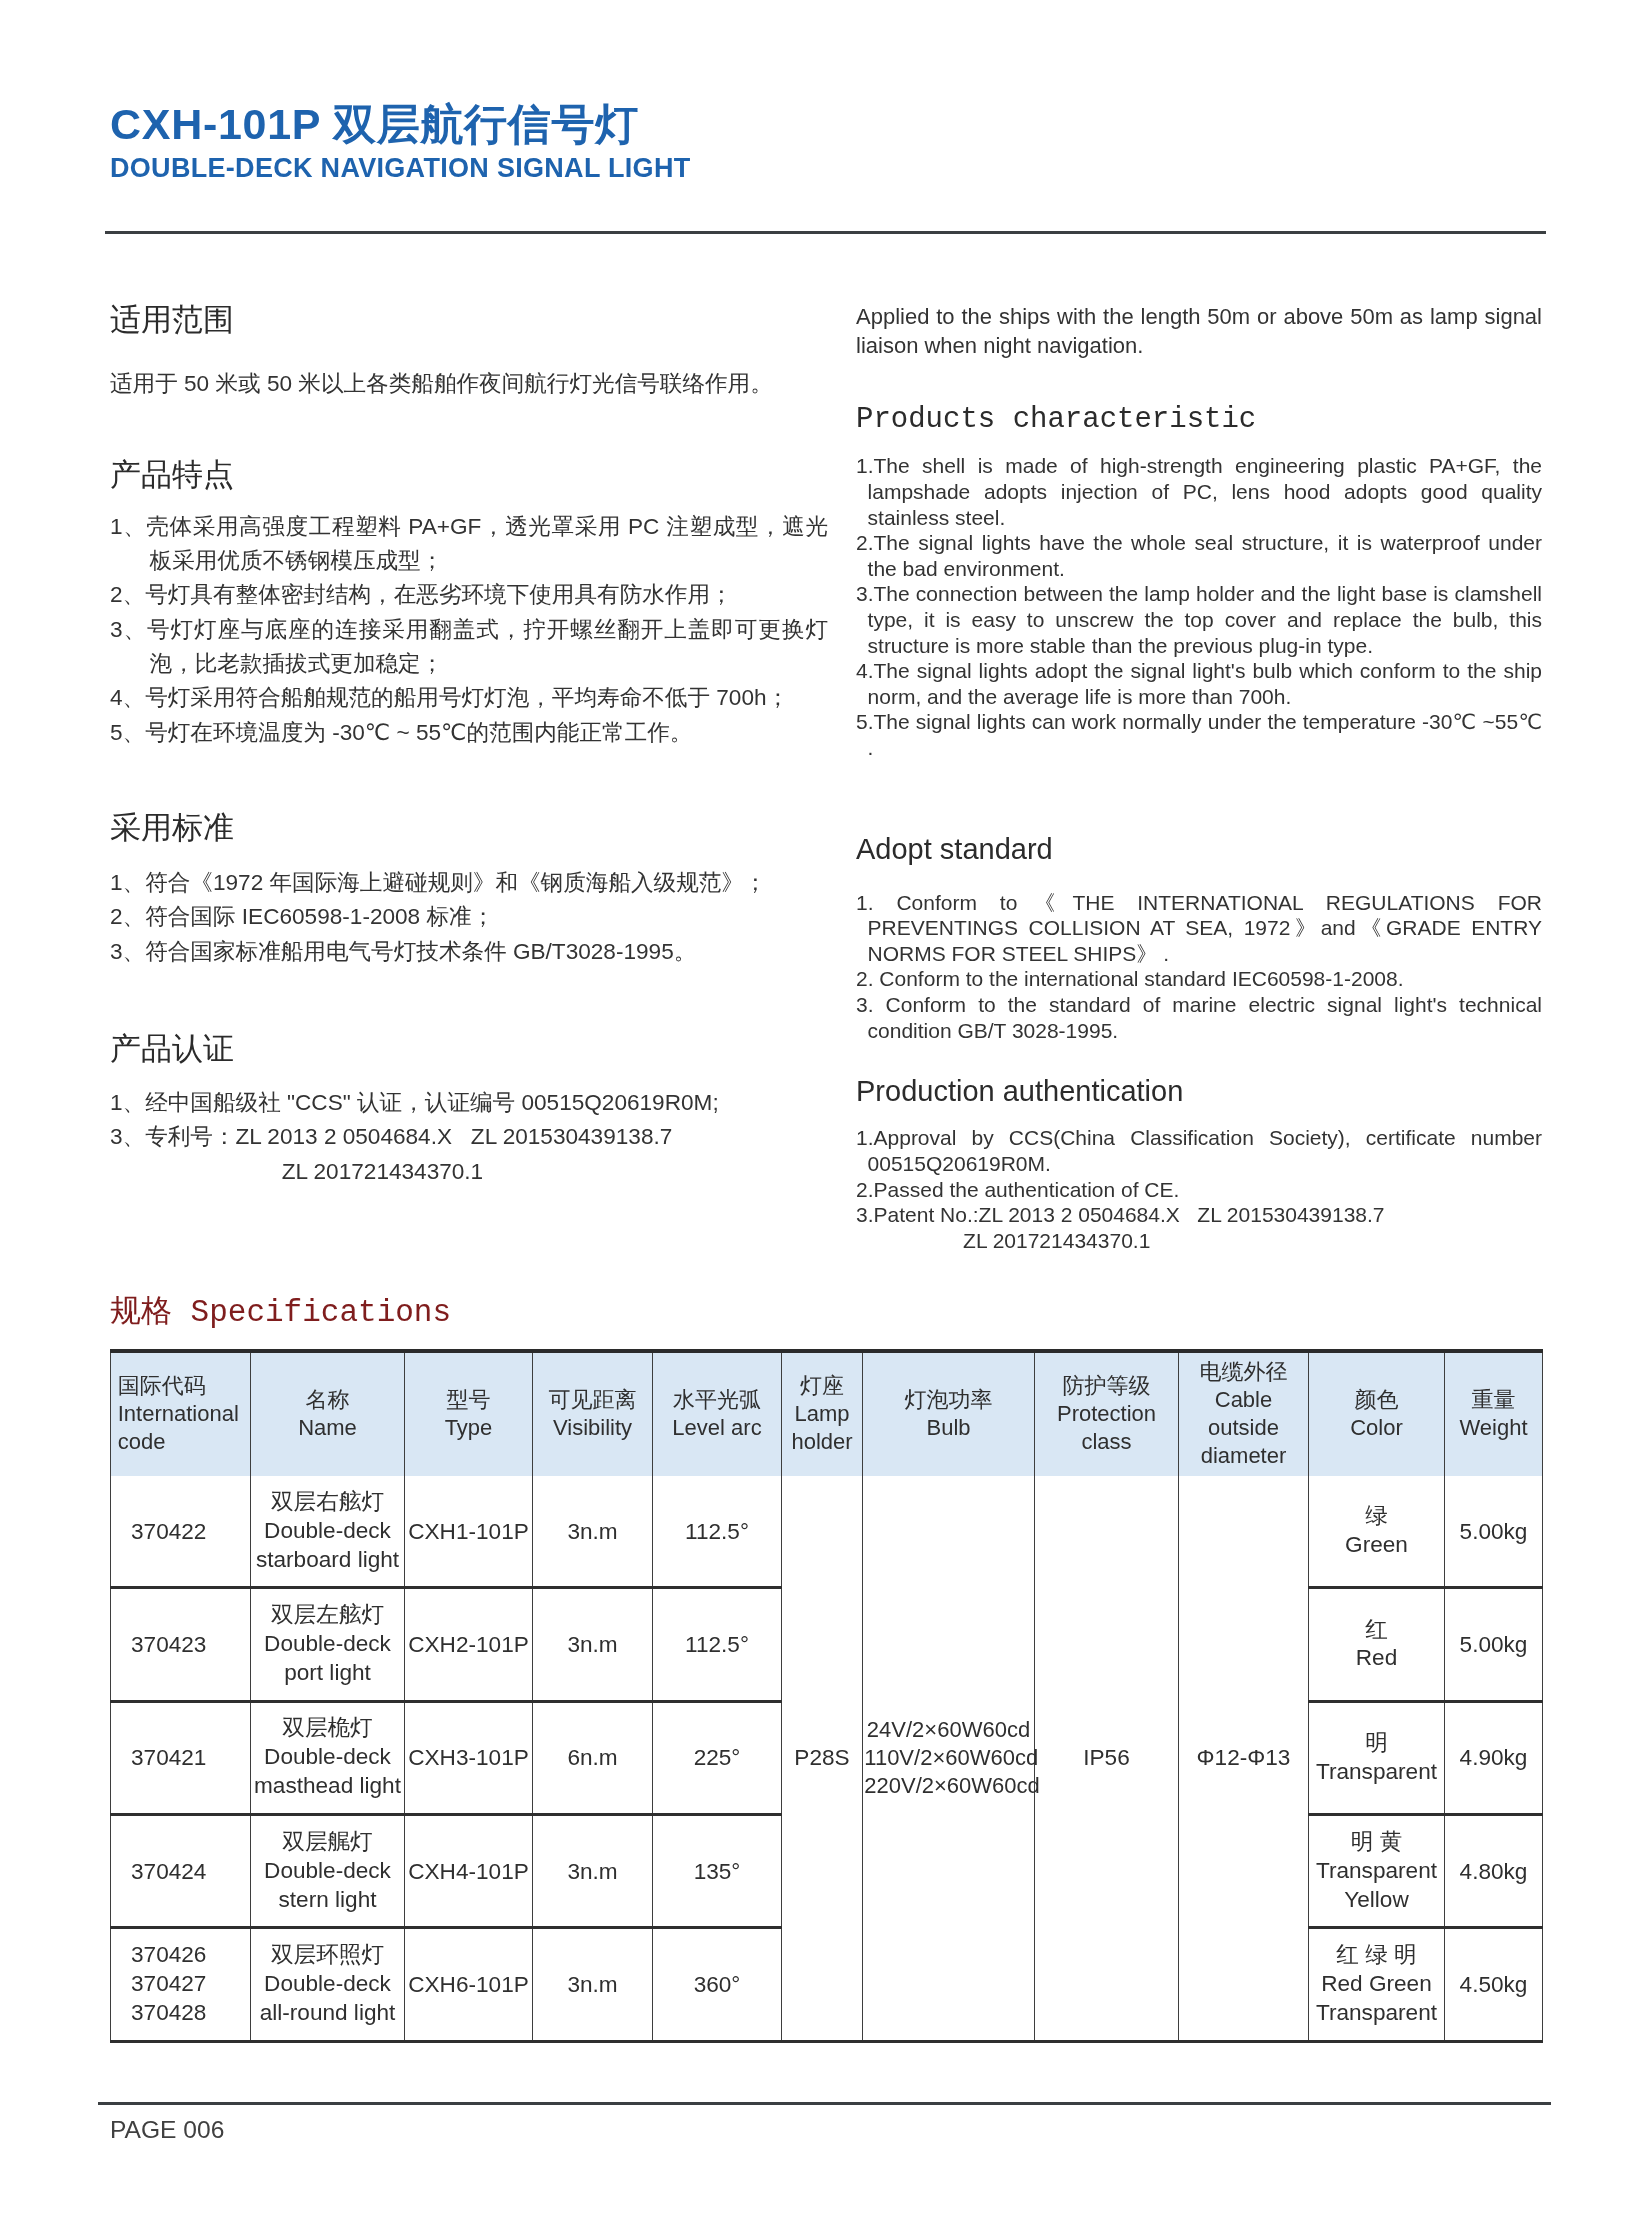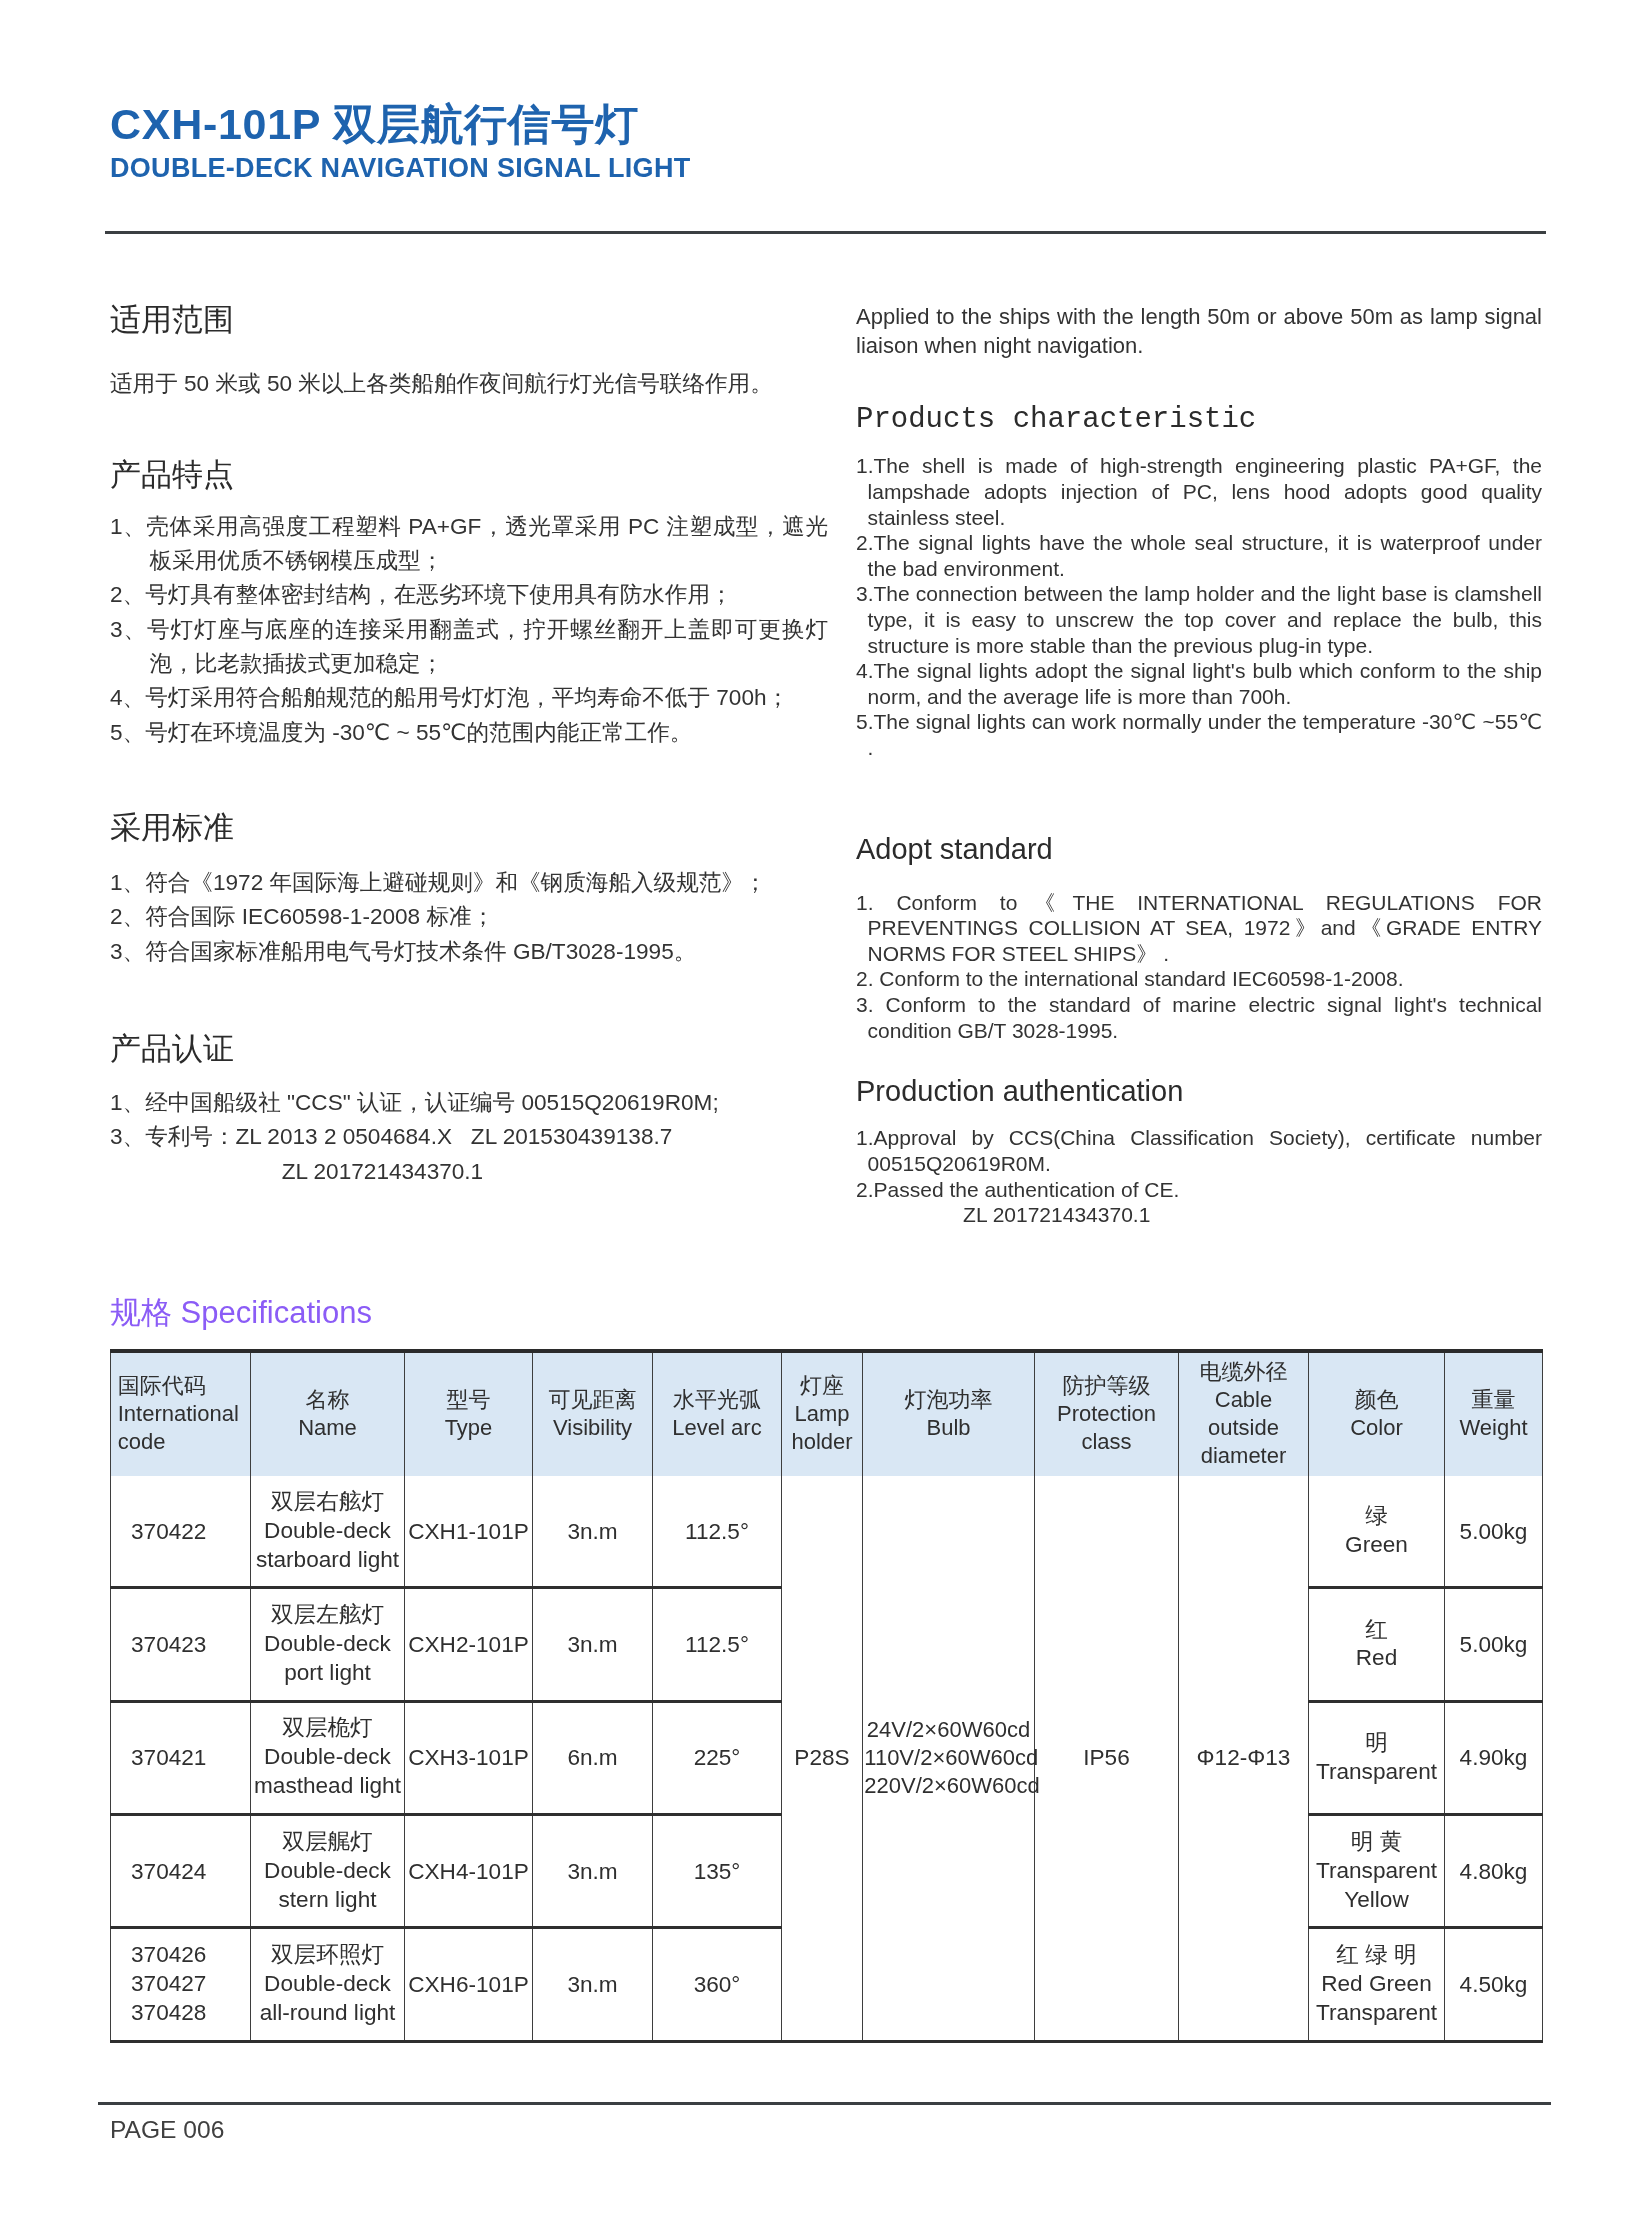--- a/index.html
+++ b/index.html
@@ -34,21 +34,21 @@
   .m-cert-cn{margin-top:63px;margin-bottom:20px;}
   .indent-cn{margin-left:7.6em;}
 
   .m-char-en{margin-top:44px;margin-bottom:17.3px;font-family:Liberation Mono, monospace;}
   .m-adopt-en{margin-top:73px;margin-bottom:24px;}
   .m-prod-en{margin-top:33px;margin-bottom:17.3px;}
   .indent-en{margin-left:5.1em;}
 
   
   .spec{left:110px;top:1296px;width:1431px;}
-  .spec-h{font-size:31px;font-weight:500;color:#8b5cf6;margin:0 0 18.6px 0;line-height:1.1;}
+  .spec-h{font-size:31px;font-weight:500;color:#7f1d1d;margin:0 0 18.6px 0;line-height:1.1;font-family:Liberation Mono, monospace;}
 
   table.spec-table{border-collapse:collapse;width:1431px;table-layout:fixed;
                    border-bottom:3.3px solid #2f2f2f;}
   .spec-table th,.spec-table td{border-left:1.3px solid #3e3e3e;border-right:1.3px solid #3e3e3e;
                    vertical-align:middle;text-align:center;color:#2f2f2f;}
   .spec-table thead th{border-top:4px solid #2b2b2b;background:#D9E7F4;height:105px;
                    font-size:22px;font-weight:400;line-height:1.28;padding:5.3px 2.7px;}
   .spec-table thead th .hcn,.spec-table thead th .hen{display:block;}
   .spec-table thead th.left{text-align:left;padding-left:6.7px;}
   .spec-table tbody td{height:105px;font-size:22.6px;line-height:1.2;padding:2.7px 1.3px;}
@@ -118,20 +118,21 @@
   <div class="list-en">
       <div class="li">1. Conform to《THE INTERNATIONAL REGULATIONS FOR PREVENTINGS COLLISION AT SEA, 1972》and《GRADE ENTRY NORMS FOR STEEL SHIPS》 .</div>
       <div class="li">2. Conform to the international standard IEC60598-1-2008.</div>
       <div class="li">3. Conform to the standard of marine electric signal light's technical condition GB/T 3028-1995.</div>
     </div>
 
   <h2 class="h-en m-prod-en">Production authentication</h2>
   <div class="list-en prewrap">
       <div class="li">1.Approval by CCS(China Classification Society), certificate number 00515Q20619R0M.</div>
       <div class="li">2.Passed the authentication of CE.</div>
+      <div class="li">3.Patent No.:ZL 2013 2 0504684.X   ZL 201530439138.7</div>
     </div>
   <div class="list-en prewrap">
     <div class="li indent-en">ZL 201721434370.1</div>
   </div>
 </div>
 
 <div class="abs spec">
   <h2 class="spec-h">规格 Specifications</h2>
 
   <table class="spec-table">

